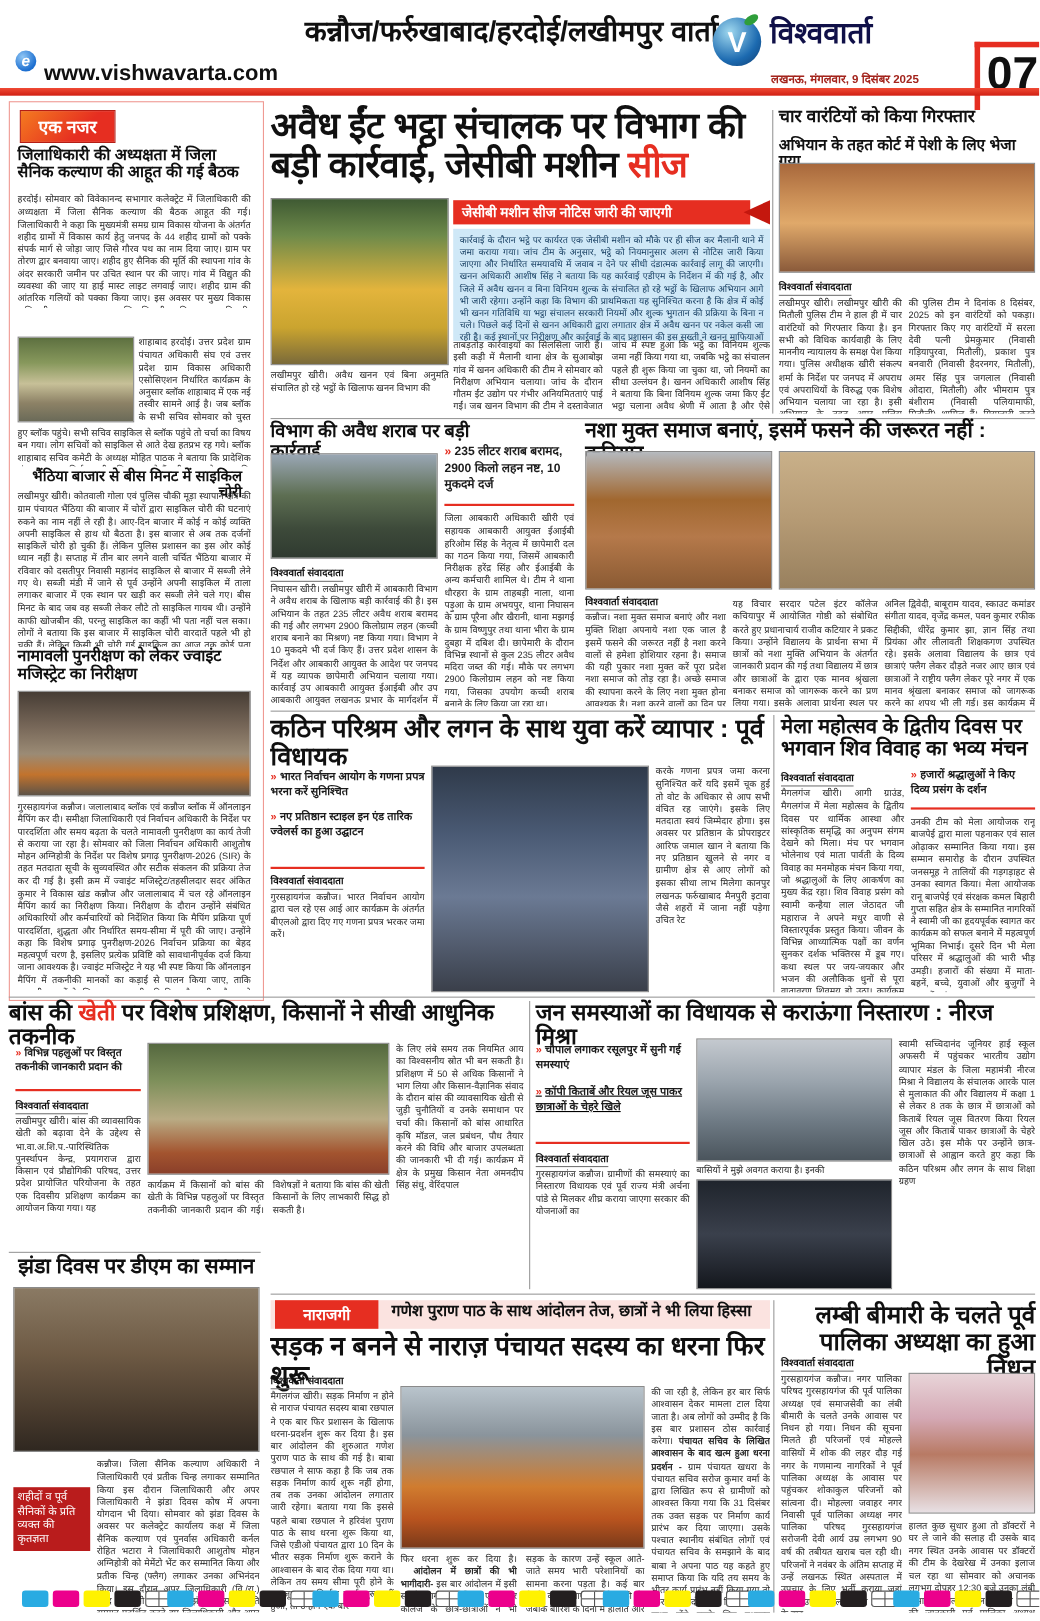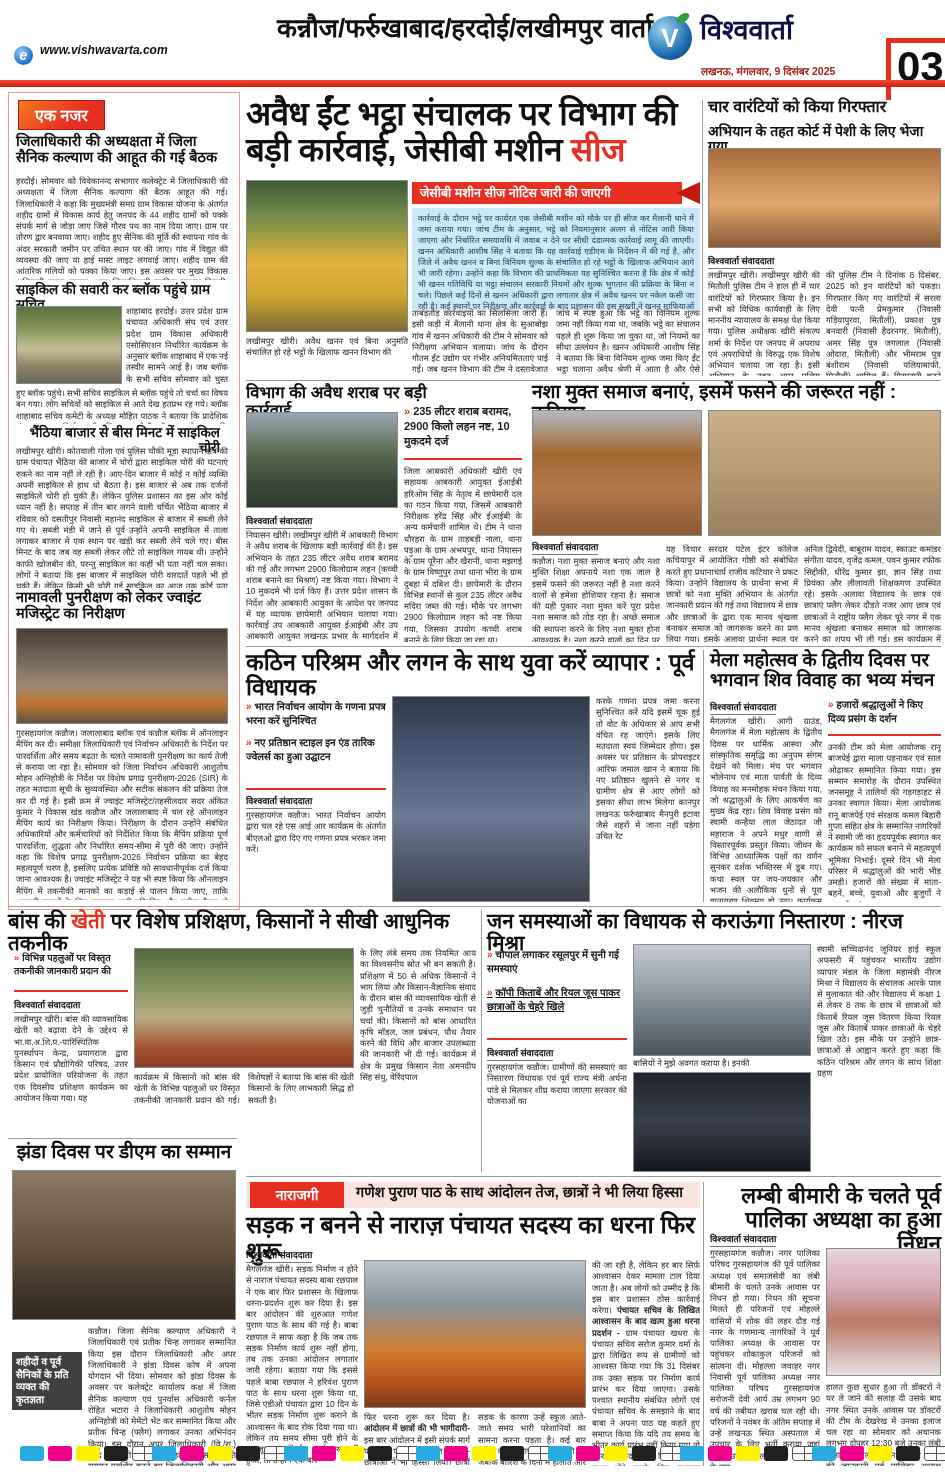--- a/index.html
+++ b/index.html
@@ -38,47 +38,46 @@
                   linear-gradient(#555,#555) center/1px 100% no-repeat,#fff;}
   .logo-circle{width:44px;height:44px;border-radius:50%;
        background:radial-gradient(circle at 35% 30%,#9fd8ef,#1c6ab0 62%,#0d3a6e);
        color:#fff;font-weight:bold;font-size:26px;text-align:center;line-height:44px;}
   .leaf{position:absolute;width:14px;height:8px;border-radius:60% 40% 60% 40%;background:#2f9e3a;transform:rotate(-25deg);}
   .e-icon{width:19px;height:19px;border-radius:50%;background:radial-gradient(circle at 35% 30%,#8fc6f5,#1d6fd0 70%);
        color:#fff;font-size:14px;font-weight:bold;text-align:center;line-height:18px;font-style:italic;}
   .banner{background:#e62e21;color:#fff;font-weight:bold;}
   .tri-left{width:0;height:0;border-top:11px solid transparent;border-bottom:11px solid transparent;border-right:24px solid #c4170e;}
   .bluebox{background:#cfe8f7;color:#123a5e;}
-  .inset-red{background:#404040;color:#fff;font-weight:bold;}
+  .inset-red{background:#b91c1c;color:#fff;font-weight:normal;}
   .label-red{background:#e62e21;color:#fff;font-weight:bold;text-align:center;}
   .strap-bg{background:#fbe3e0;}
 </style>
 </head>
 <body>
 
 <div class="page">
 
   <div class="abs hd" style="left:205px;top:14px;width:520px;text-align:center;font-size:26px;">कन्नौज/फर्रुखाबाद/हरदोई/लखीमपुर वार्ता</div>
   <div class="abs e-icon" style="left:14px;top:46px;">e</div>
-  <div class="abs hd" style="left:40px;top:44px;font-size:12px;font-style:italic;">www.vishwavarta.com</div>
+  <div class="abs hd" style="left:40px;top:57px;font-size:20px;">www.vishwavarta.com</div>
   <div class="abs logo-circle" style="left:648px;top:16px;">V</div>
   <div class="abs leaf" style="left:676px;top:14px;"></div>
   <div class="abs hd" style="left:700px;top:16px;font-size:27px;color:#101048;">विश्ववार्ता</div>
   <div class="abs" style="left:701px;top:64px;font-size:10.5px;font-weight:bold;color:#a3241c;">लखनऊ,  मंगलवार, 9 दिसंबर 2025</div>
   <div class="abs" style="left:886px;top:38px;width:5px;height:62px;background:#e62e21;"></div>
   <div class="abs" style="left:886px;top:38px;width:59px;height:5px;background:#e62e21;"></div>
-  <div class="abs hd" style="left:897px;top:44px;font-size:42px;">03</div>
+  <div class="abs hd" style="left:897px;top:44px;font-size:42px;">07</div>
   <div class="abs" style="left:0;top:80px;width:945px;height:7px;background:linear-gradient(180deg,#f04a35,#d01f12);"></div>
 
   <div class="abs" style="left:8px;top:92px;width:230px;height:816px;border:1.5px solid #ef9a93;"></div>
   <div class="abs" style="left:18px;top:100px;padding:3px 16px;font-size:16px;font-weight:bold;color:#fff;
               background:linear-gradient(135deg,#f47b20,#e62e21 65%);border:1px solid #b51d14;">एक नजर</div>
   <div class="abs hd" style="left:16px;top:134px;width:212px;font-size:14.5px;">जिलाधिकारी की अध्यक्षता में जिला सैनिक कल्याण की आहूत की गई बैठक</div>
   <div class="abs body-txt" style="left:16px;top:176px;width:212px;height:104px;">हरदोई। सोमवार को विवेकानन्द सभागार कलेक्ट्रेट में जिलाधिकारी की अध्यक्षता में जिला सैनिक कल्याण की बैठक आहूत की गई। जिलाधिकारी ने कहा कि मुख्यमंत्री समग्र ग्राम विकास योजना के अंतर्गत शहीद ग्रामों में विकास कार्य हेतु जनपद के 44 शहीद ग्रामों को पक्के संपर्क मार्ग से जोड़ा जाए जिसे गौरव पथ का नाम दिया जाए। ग्राम पर तोरण द्वार बनवाया जाए। शहीद हुए सैनिक की मूर्ति की स्थापना गांव के अंदर सरकारी जमीन पर उचित स्थान पर की जाए। गांव में विद्युत की व्यवस्था की जाए या हाई मास्ट लाइट लगवाई जाए। शहीद ग्राम की आंतरिक गलियों को पक्का किया जाए। इस अवसर पर मुख्य विकास अधिकारी सान्या छाबड़ा, अपर जिलाधिकारी न्यायिक प्रफुल्ल त्रिपाठी, प्रभारी जिला सूचना अधिकारी दिव्य निगम, कर्नल ओपी मिश्रा सहित सभी संबंधित उपस्थित रहे।</div>
-  <div class="abs hd" style="left:16px;top:283px;width:212px;font-size:13.5px;">साइकिल की सवारी कर ब्लॉक पहुंचे ग्राम सचिव</div>
   <div class="abs ph ph-cyclists" style="left:16px;top:306px;width:106px;height:78px;"></div>
   <div class="abs body-txt" style="left:126px;top:306px;width:102px;height:78px;">शाहाबाद हरदोई। उत्तर प्रदेश ग्राम पंचायत अधिकारी संघ एवं उत्तर प्रदेश ग्राम विकास अधिकारी एसोसिएशन निर्धारित कार्यक्रम के अनुसार ब्लॉक शाहाबाद में एक नई तस्वीर सामने आई है। जब ब्लॉक के सभी सचिव सोमवार को चुस्त साइकिल की सवारी करते</div>
   <div class="abs body-txt" style="left:16px;top:388px;width:212px;height:36px;">हुए ब्लॉक पहुंचे। सभी सचिव साइकिल से ब्लॉक पहुंचे तो चर्चा का विषय बन गया। लोग सचिवों को साइकिल से आते देख हतप्रभ रह गये। ब्लॉक शाहाबाद सचिव कमेटी के अध्यक्ष मोहित पाठक ने बताया कि प्रादेशिक संगठन का यह निर्णय सभी सचिव मान रहे हैं। श्री पाठक ने बताया कि जब सरकार उन्हें साइकिल का भत्ता दे रही है तो अब सभी काम साइकिल से जाकर ही करेंगे।</div>
   <div class="abs hd" style="left:8px;top:426px;width:212px;font-size:13.5px;text-align:right;">भैंठिया बाजार से बीस मिनट में साइकिल चोरी</div>
   <div class="abs body-txt" style="left:16px;top:446px;width:212px;height:142px;">लखीमपुर खीरी। कोतवाली गोला एवं पुलिस चौकी मूड़ा स्थापान क्षेत्र की ग्राम पंचायत भैंठिया की बाजार में चोरों द्वारा साइकिल चोरी की घटनाएं रुकने का नाम नहीं ले रही है। आए-दिन बाजार में कोई न कोई व्यक्ति अपनी साइकिल से हाथ धो बैठता है। इस बाजार से अब तक दर्जनों साइकिलें चोरी हो चुकी हैं। लेकिन पुलिस प्रशासन का इस ओर कोई ध्यान नहीं है। सप्ताह में तीन बार लगने वाली चर्चित भैंठिया बाजार में रविवार को दसतीपुर निवासी महानंद साइकिल से बाजार में सब्जी लेने गए थे। सब्जी मंडी में जाने से पूर्व उन्होंने अपनी साइकिल में ताला लगाकर बाजार में एक स्थान पर खड़ी कर सब्जी लेने चले गए। बीस मिनट के बाद जब वह सब्जी लेकर लौटे तो साइकिल गायब थी। उन्होंने काफी खोजबीन की, परन्तु साइकिल का कहीं भी पता नहीं चल सका। लोगों ने बताया कि इस बाजार में साइकिल चोरी वारदातें पहले भी हो चुकी हैं। लेकिन किसी भी चोरी गई साइकिल का आज तक कोई पता नहीं चल सका है। इस संबंध में प्रशासन द्वारा भी कभी बाजार में गस्त नहीं की जाती जिससे साइकिल चोरी की घटनाओं पर अंकुश लग सके।</div>
   <div class="abs hd" style="left:16px;top:590px;width:212px;font-size:14.5px;">नामावली पुनरीक्षण को लेकर ज्वाइंट मजिस्ट्रेट का निरीक्षण</div>
   <div class="abs ph ph-office" style="left:16px;top:628px;width:212px;height:96px;"></div>
   <div class="abs body-txt" style="left:16px;top:728px;width:212px;height:172px;">गुरसहायगंज कन्नौज। जलालाबाद ब्लॉक एवं कन्नौज ब्लॉक में ऑनलाइन मैपिंग कर दी। समीक्षा जिलाधिकारी एवं निर्वाचन अधिकारी के निर्देश पर पारदर्शिता और समय बढ़ता के चलते नामावली पुनरीक्षण का कार्य तेजी से कराया जा रहा है। सोमवार को जिला निर्वाचन अधिकारी आशुतोष मोहन अग्निहोत्री के निर्देश पर विशेष प्रगाढ़ पुनरीक्षण-2026 (SIR) के तहत मतदाता सूची के सुव्यवस्थित और सटीक संकलन की प्रक्रिया तेज कर दी गई है। इसी क्रम में ज्वाइंट मजिस्ट्रेट/तहसीलदार सदर अंकित कुमार ने विकास खंड कन्नौज और जलालाबाद में चल रहे ऑनलाइन मैपिंग कार्य का निरीक्षण किया। निरीक्षण के दौरान उन्होंने संबंधित अधिकारियों और कर्मचारियों को निर्देशित किया कि मैपिंग प्रक्रिया पूर्ण पारदर्शिता, शुद्धता और निर्धारित समय-सीमा में पूरी की जाए। उन्होंने कहा कि विशेष प्रगाढ़ पुनरीक्षण-2026 निर्वाचन प्रक्रिया का बेहद महत्वपूर्ण चरण है, इसलिए प्रत्येक प्रविष्टि को सावधानीपूर्वक दर्ज किया जाना आवश्यक है। ज्वाइंट मजिस्ट्रेट ने यह भी स्पष्ट किया कि ऑनलाइन मैपिंग में तकनीकी मानकों का कड़ाई से पालन किया जाए, ताकि आगामी चुनावों के लिए मतदाता सूची त्रुटिरहित और सटीक तैयार हो सके।</div>
 
   <div class="abs hd" style="left:246px;top:96px;width:456px;font-size:33px;letter-spacing:-0.5px;">
@@ -188,21 +187,21 @@
 
   <div class="abs hline" style="left:246px;top:1176px;width:695px;"></div>
   <div class="abs strap-bg" style="left:246px;top:1182px;width:454px;height:26px;"></div>
   <div class="abs label-red" style="left:250px;top:1182px;width:94px;height:26px;font-size:14px;line-height:26px;">नाराजगी</div>
   <div class="abs hd" style="left:356px;top:1185px;width:344px;font-size:14.5px;">गणेश पुराण पाठ के साथ आंदोलन तेज, छात्रों ने भी लिया हिस्सा</div>
   <div class="abs hd" style="left:246px;top:1212px;width:454px;font-size:24px;">सड़क न बनने से नाराज़ पंचायत सदस्य का धरना फिर शुरू</div>
   <div class="abs byline" style="left:246px;top:1248px;">विश्ववार्ता संवाददाता</div>
   <div class="abs body-txt" style="left:246px;top:1264px;width:112px;height:202px;">मैगलगंज खीरी। सड़क निर्माण न होने से नाराज पंचायत सदस्य बाबा रछपाल ने एक बार फिर प्रशासन के खिलाफ धरना-प्रदर्शन शुरू कर दिया है। इस बार आंदोलन की शुरुआत गणेश पुराण पाठ के साथ की गई है। बाबा रछपाल ने साफ कहा है कि जब तक सड़क निर्माण कार्य शुरू नहीं होगा, तब तक उनका आंदोलन लगातार जारी रहेगा। बताया गया कि इससे पहले बाबा रछपाल ने हरिवंश पुराण पाठ के साथ धरना शुरू किया था, जिसे एडीओ पंचायत द्वारा 10 दिन के भीतर सड़क निर्माण शुरू कराने के आश्वासन के बाद रोक दिया गया था। लेकिन तय समय सीमा पूरी होने के बावजूद जब निर्माण कार्य शुरू नहीं हुआ, तो उन्होंने एक बार</div>
   <div class="abs ph ph-dharna" style="left:364px;top:1260px;width:222px;height:148px;"></div>
   <div class="abs body-txt" style="left:364px;top:1412px;width:106px;height:54px;">
-    <span>फिर धरना शुरू कर दिया है। </span><span style="font-weight:bold;">आंदोलन में छात्रों की भी भागीदारी-</span><span> इस बार आंदोलन में इसी संपर्क मार्ग पर स्थित एक इंटर कॉलेज के छात्र-छात्राओं ने भी हिस्सा लिया। छात्रों का कहना है कि खराब और जर्जर</span>
+    <span>फिर धरना शुरू कर दिया है। </span><span style="font-weight:bold;margin-left:12px;">आंदोलन में छात्रों की भी भागीदारी-</span><span> इस बार आंदोलन में इसी संपर्क मार्ग पर स्थित एक इंटर कॉलेज के छात्र-छात्राओं ने भी हिस्सा लिया। छात्रों का कहना है कि खराब और जर्जर</span>
   </div>
   <div class="abs body-txt" style="left:478px;top:1412px;width:108px;height:54px;">सड़क के कारण उन्हें स्कूल आते-जाते समय भारी परेशानियों का सामना करना पड़ता है। कई बार गिरने की घटनाएं भी हो चुकी हैं, जबकि बारिश के दिनों में हालात और भी बदतर हो जाते हैं ग्रामीणों का आरोप है कि वर्षों से सड़क की मांग</div>
   <div class="abs body-txt" style="left:592px;top:1260px;width:108px;height:206px;">
     <span>की जा रही है, लेकिन हर बार सिर्फ आश्वासन देकर मामला टाल दिया जाता है। अब लोगों को उम्मीद है कि इस बार प्रशासन ठोस कार्रवाई करेगा। </span><span style="font-weight:bold;">पंचायत सचिव के लिखित आश्वासन के बाद खत्म हुआ धरना प्रदर्शन -</span><span> ग्राम पंचायत खधरा के पंचायत सचिव सरोज कुमार वर्मा के द्वारा लिखित रूप से ग्रामीणों को आश्वस्त किया गया कि 31 दिसंबर तक उक्त सड़क पर निर्माण कार्य प्रारंभ कर दिया जाएगा। उसके पश्चात स्थानीय संबंधित लोगों एवं पंचायत सचिव के समझाने के बाद बाबा ने अपना पाठ यह कहते हुए समाप्त किया कि यदि तय समय के भीतर कार्य प्रारंभ नहीं किया गया तो फिर बड़े आंदोलन के लिए हम सभी बाध्य होंगे इसके लिए प्रशासन जिम्मेदार होगा।</span>
   </div>
   <div class="abs vline" style="left:703px;top:1182px;height:284px;"></div>
 
   <div class="abs hd" style="left:710px;top:1184px;width:231px;font-size:22px;text-align:right;">लम्बी बीमारी के चलते पूर्व पालिका अध्यक्षा का हुआ निधन</div>
   <div class="abs byline" style="left:710px;top:1232px;">विश्ववार्ता संवाददाता</div>
   <div class="abs body-txt" style="left:710px;top:1248px;width:110px;height:218px;">गुरसहायगंज कन्नौज। नगर पालिका परिषद गुरसहायगंज की पूर्व पालिका अध्यक्ष एवं समाजसेवी का लंबी बीमारी के चलते उनके आवास पर निधन हो गया। निधन की सूचना मिलते ही परिजनों एवं मोहल्ले वासियों में शोक की लहर दौड़ गई नगर के गणमान्य नागरिकों ने पूर्व पालिका अध्यक्ष के आवास पर पहुंचकर शोकाकुल परिजनों को सांत्वना दी। मोहल्ला जवाहर नगर निवासी पूर्व पालिका अध्यक्ष नगर पालिका परिषद गुरसहायगंज सरोजनी देवी आर्य उम्र लगभग 90 वर्ष की तबीयत खराब चल रही थी। परिजनों ने नवंबर के अंतिम सप्ताह में उन्हें लखनऊ स्थित अस्पताल में उपचार के लिए भर्ती कराया जहां उनका उपचार चल रहा था 2 दिसंबर के बाद</div>

